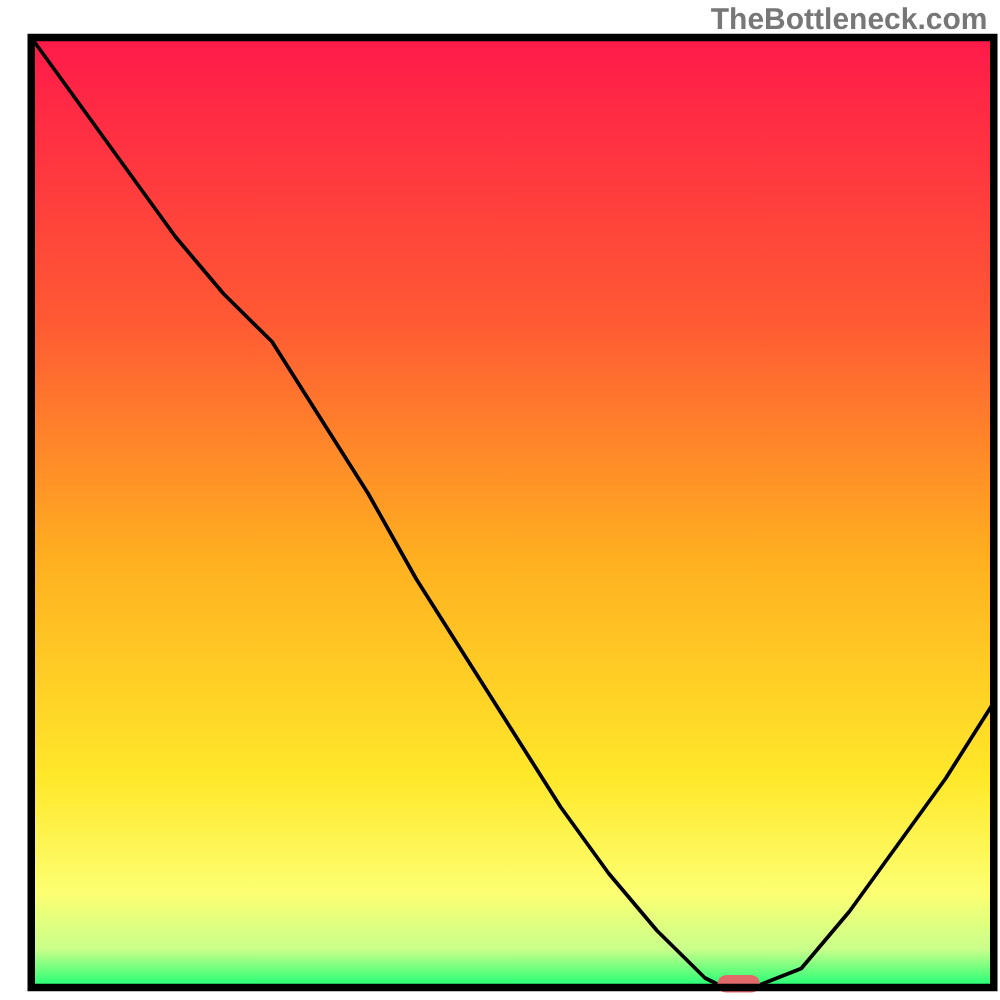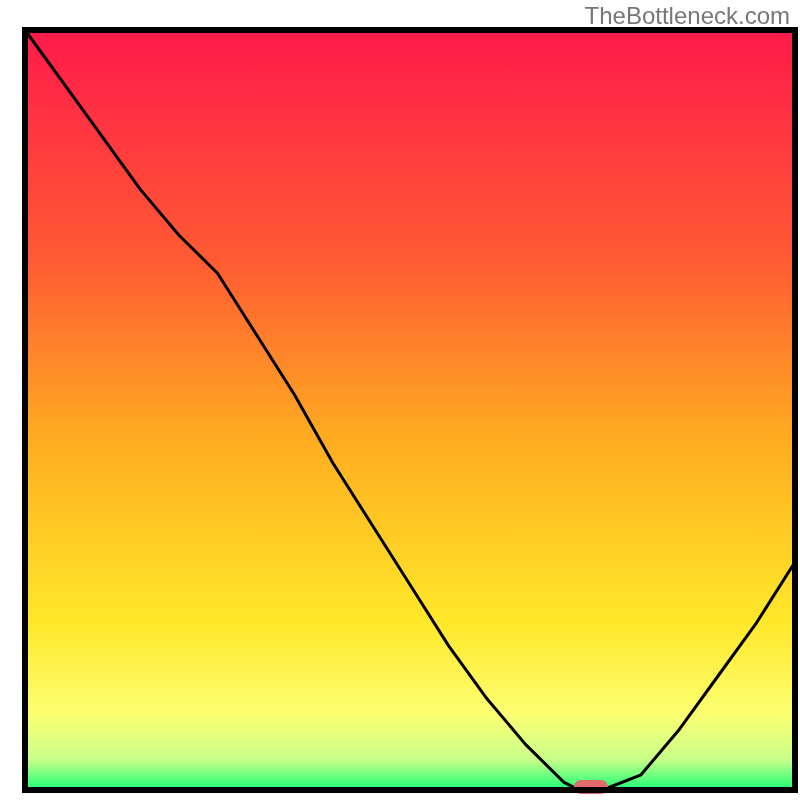--- a/index.html
+++ b/index.html
@@ -17,21 +17,21 @@
     width: 800px;
     height: 800px;
     box-sizing: border-box;
   }
   .watermark {
     position: absolute;
     top: 2px;
     right: 10px;
     color: #777;
     font-size: 24px;
-    font-weight: 400;
+    font-weight: 700;
     letter-spacing: 0;
   }
   svg {
     position: absolute;
     left: 0;
     top: 0;
   }
 </style>
 </head>
 <body>

